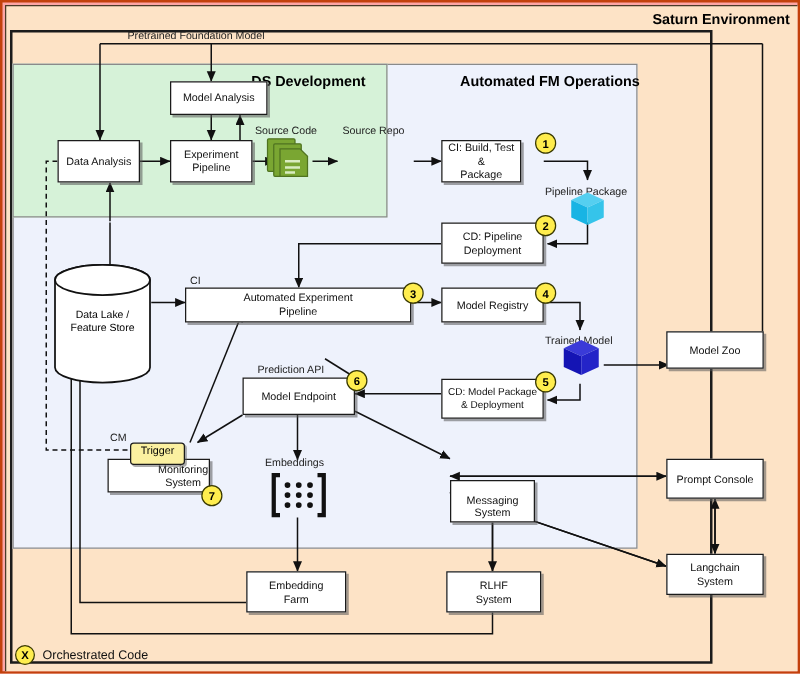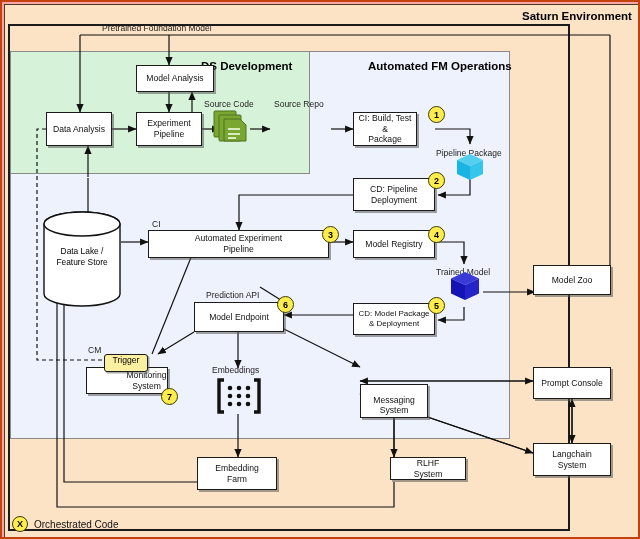--- a/index.html
+++ b/index.html
@@ -179,21 +179,21 @@
     </div>
 
   <div class="node" style="left:358px;top:382px;width:68px;height:34px;white-space:pre-line;align-items:flex-end;">
     <span>Messaging
 System</span></div>
 
   <div class="node" style="left:195px;top:455px;width:80px;height:33px;white-space:pre-line;">
     <span>Embedding
 Farm</span></div>
 
-  <div class="node" style="left:355px;top:455px;width:76px;height:23px;white-space:pre-line;margin-left:33px;">
+  <div class="node" style="left:355px;top:455px;width:76px;height:33px;white-space:pre-line;">
     <span>RLHF
 System</span></div>
 
   <div class="node" style="left:531px;top:263px;width:78px;height:30px;">
     <span>Model Zoo</span>
     </div>
 
   <div class="node" style="left:531px;top:365px;width:78px;height:32px;">
     <span>Prompt Console</span>
     </div>

